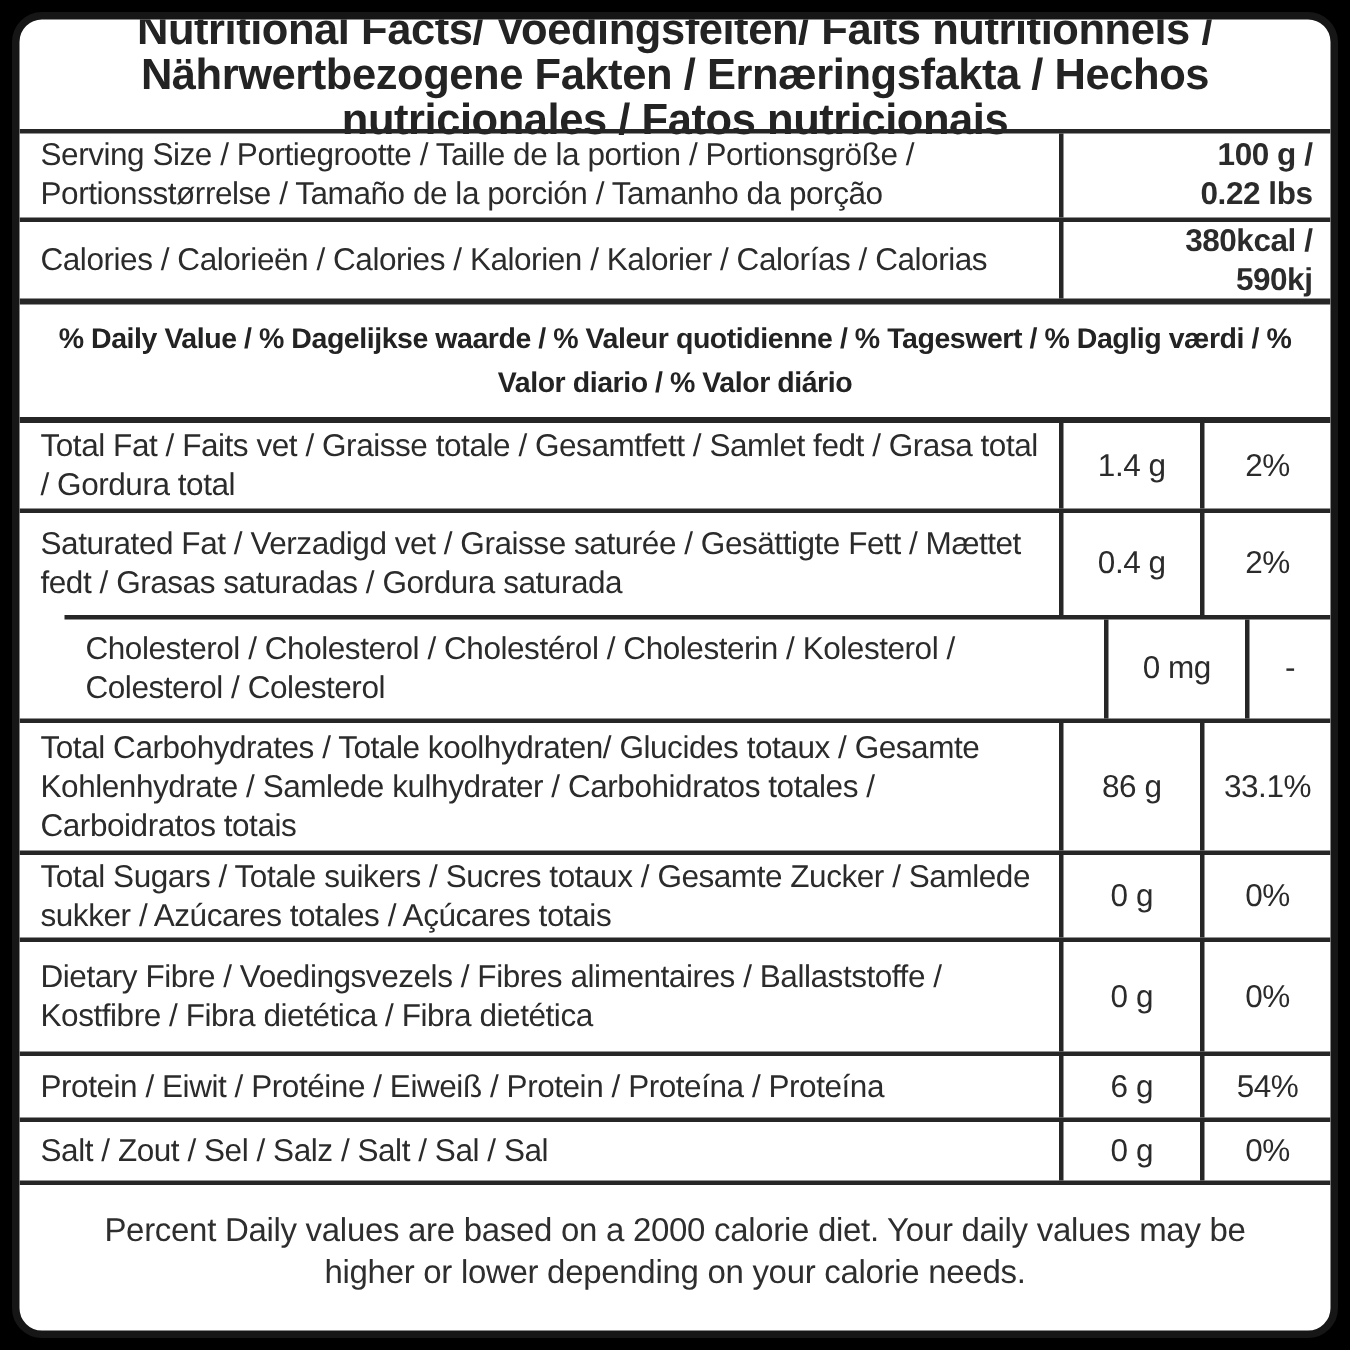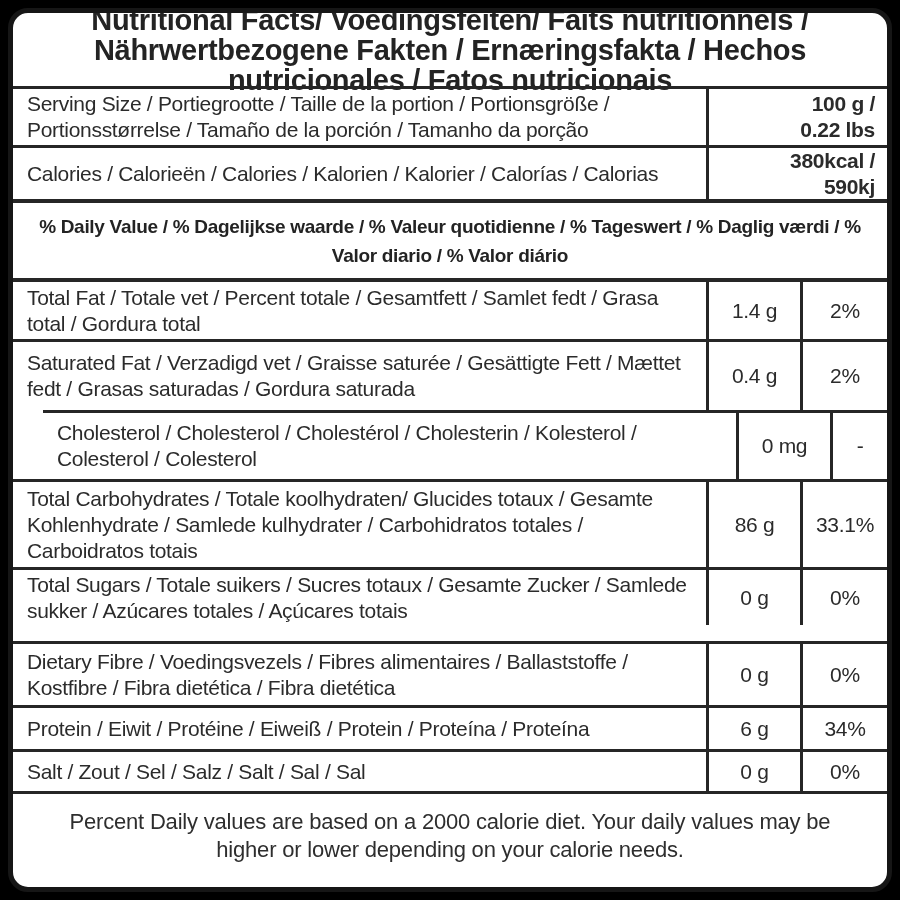--- a/index.html
+++ b/index.html
@@ -32,21 +32,21 @@
   
   .r-title{height:73px;}
   .r-serving{height:59px;}
   .r-calories{height:54px;}
   .r-dv{height:79px;}
   .r-fat{height:61px;}
   .r-satfat{height:71px;}
   .r-chol{height:69px;margin-left:30px;}
   .r-carbs{height:88px;}
   .r-sugars{height:58px;}
-  .r-fibre{height:64px;margin-top:16px;}
+  .r-fibre{height:76px;}
   .r-protein{height:44px;}
   .r-salt{height:42px;}
   .r-footer{flex:1 1 auto;}
 
   .cell{
     display:flex;
     align-items:center;
     box-sizing:border-box;
   }
   .label-cell{
@@ -141,21 +141,21 @@
         <div>590kj</div>
       </div>
     </div>
   </div>
 
   <div class="row r-dv thick">
     <div class="cell center-band">% Daily Value / % Dagelijkse waarde / % Valeur quotidienne / % Tageswert / % Daglig værdi / % Valor diario / % Valor diário</div>
   </div>
 
   <div class="row r-fat thick">
-    <div class="cell label-cell">Total Fat / Totale vet / Percent totale / Gesamtfett / Samlet fedt / Grasa total / Gordura total</div>
+    <div class="cell label-cell">Total Fat / Faits vet / Graisse totale / Gesamtfett / Samlet fedt / Grasa total / Gordura total</div>
     <div class="cell value-cell">1.4 g</div>
     <div class="cell pct-cell">2%</div>
   </div>
 
   <div class="row r-satfat">
     <div class="cell label-cell">Saturated Fat / Verzadigd vet / Graisse saturée / Gesättigte Fett / Mættet fedt / Grasas saturadas / Gordura saturada</div>
     <div class="cell value-cell">0.4 g</div>
     <div class="cell pct-cell">2%</div>
   </div>
 
@@ -179,21 +179,21 @@
 
   <div class="row r-fibre">
     <div class="cell label-cell">Dietary Fibre / Voedingsvezels / Fibres alimentaires / Ballaststoffe / Kostfibre / Fibra dietética / Fibra dietética</div>
     <div class="cell value-cell">0 g</div>
     <div class="cell pct-cell">0%</div>
   </div>
 
   <div class="row r-protein">
     <div class="cell label-cell">Protein / Eiwit / Protéine / Eiweiß / Protein / Proteína / Proteína</div>
     <div class="cell value-cell">6 g</div>
-    <div class="cell pct-cell">34%</div>
+    <div class="cell pct-cell">54%</div>
   </div>
 
   <div class="row r-salt">
     <div class="cell label-cell">Salt / Zout / Sel / Salz / Salt / Sal / Sal</div>
     <div class="cell value-cell">0 g</div>
     <div class="cell pct-cell">0%</div>
   </div>
 
   <div class="row r-footer">
     <div class="footer-text">Percent Daily values are based on a 2000 calorie diet. Your daily values may be higher or lower depending on your calorie needs.</div>

